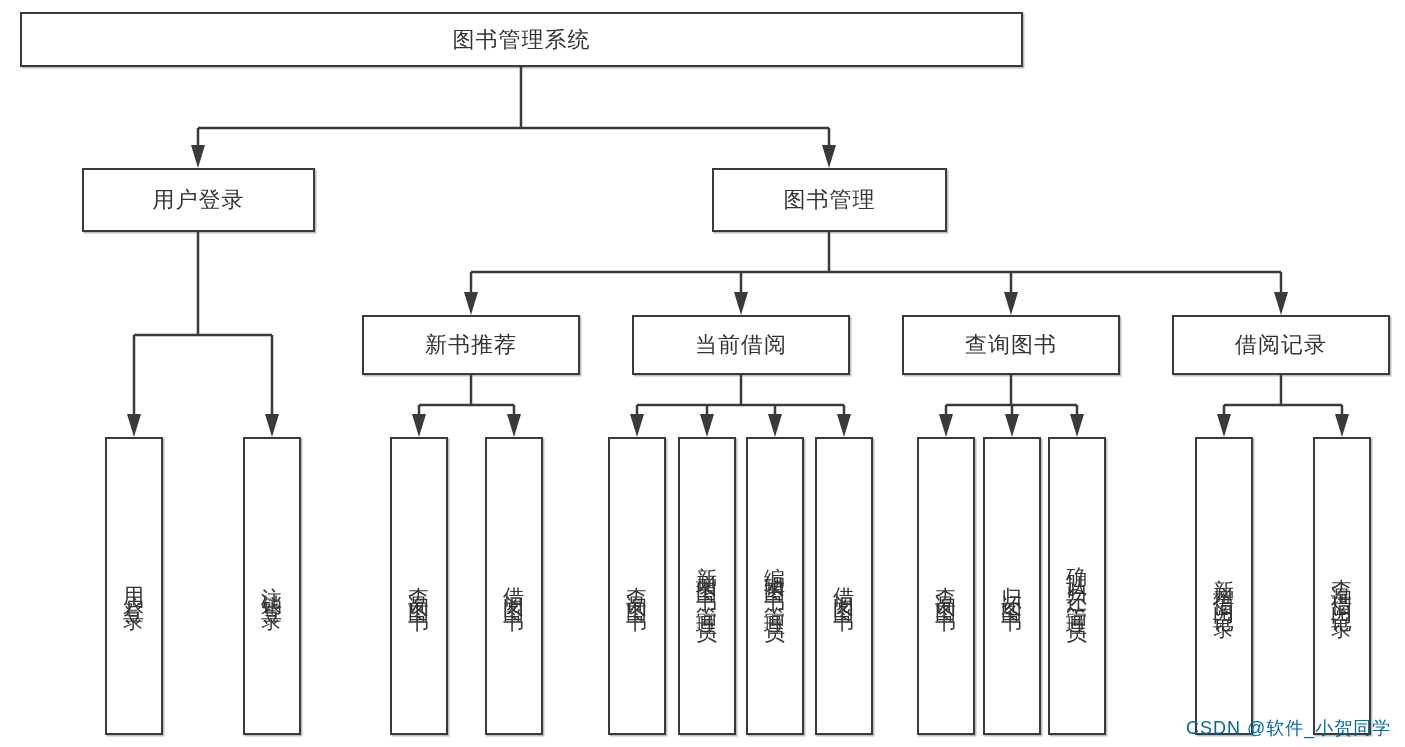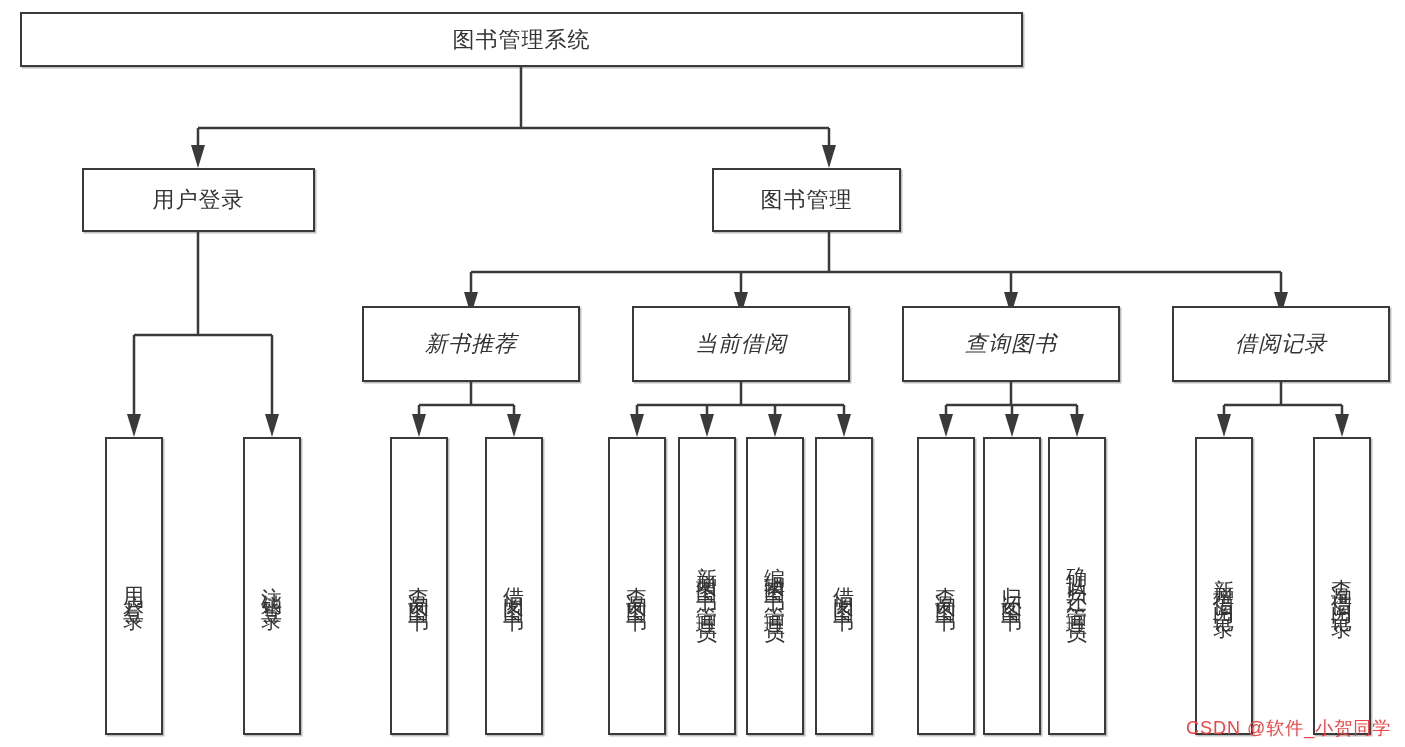--- a/index.html
+++ b/index.html
@@ -27,22 +27,22 @@
     align-items: center;
     justify-content: center;
     color: #333333;
     font-size: 22px;
     letter-spacing: 1px;
     white-space: nowrap;
   }
   .node.root  { left: 20px;  top: 12px;  width: 1003px; height: 55px; }
   .node.lvl2  { top: 168px; height: 64px; }
   .node.login-branch { left: 82px;  width: 233px; }
-  .node.mgmt-branch  { left: 712px; width: 189px; }
-  .node.lvl3  { top: 306px; height: 76px; width: 218px; font-style: italic; }
+  .node.mgmt-branch  { left: 712px; width: 235px; }
+  .node.lvl3  { top: 315px; height: 60px; width: 218px; }
   .node.p1 { left: 362px; }
   .node.p2 { left: 632px; }
   .node.p3 { left: 902px; }
   .node.p4 { left: 1172px; }
   .node.leaf { top: 437px; width: 58px; height: 298px; }
   .leaf-label {
     writing-mode: vertical-rl;
     letter-spacing: 8px;
     line-height: 1;
     font-size: 21px;
@@ -53,21 +53,21 @@
   .x608  { left: 608px; }  .x678  { left: 678px; }
   .x746  { left: 746px; }  .x815  { left: 815px; }
   .x917  { left: 917px; }  .x983  { left: 983px; }
   .x1048 { left: 1048px; }
   .x1195 { left: 1195px; } .x1313 { left: 1313px; }
   .watermark {
     position: absolute;
     left: 1186px;
     top: 716px;
     font-size: 18px;
-    color: #ef4444;
+    color: #0369a1;
     letter-spacing: 1px;
     z-index: 5;
     white-space: nowrap;
   }
 </style>
 </head>
 <body>
 
 <div class="canvas">
 

